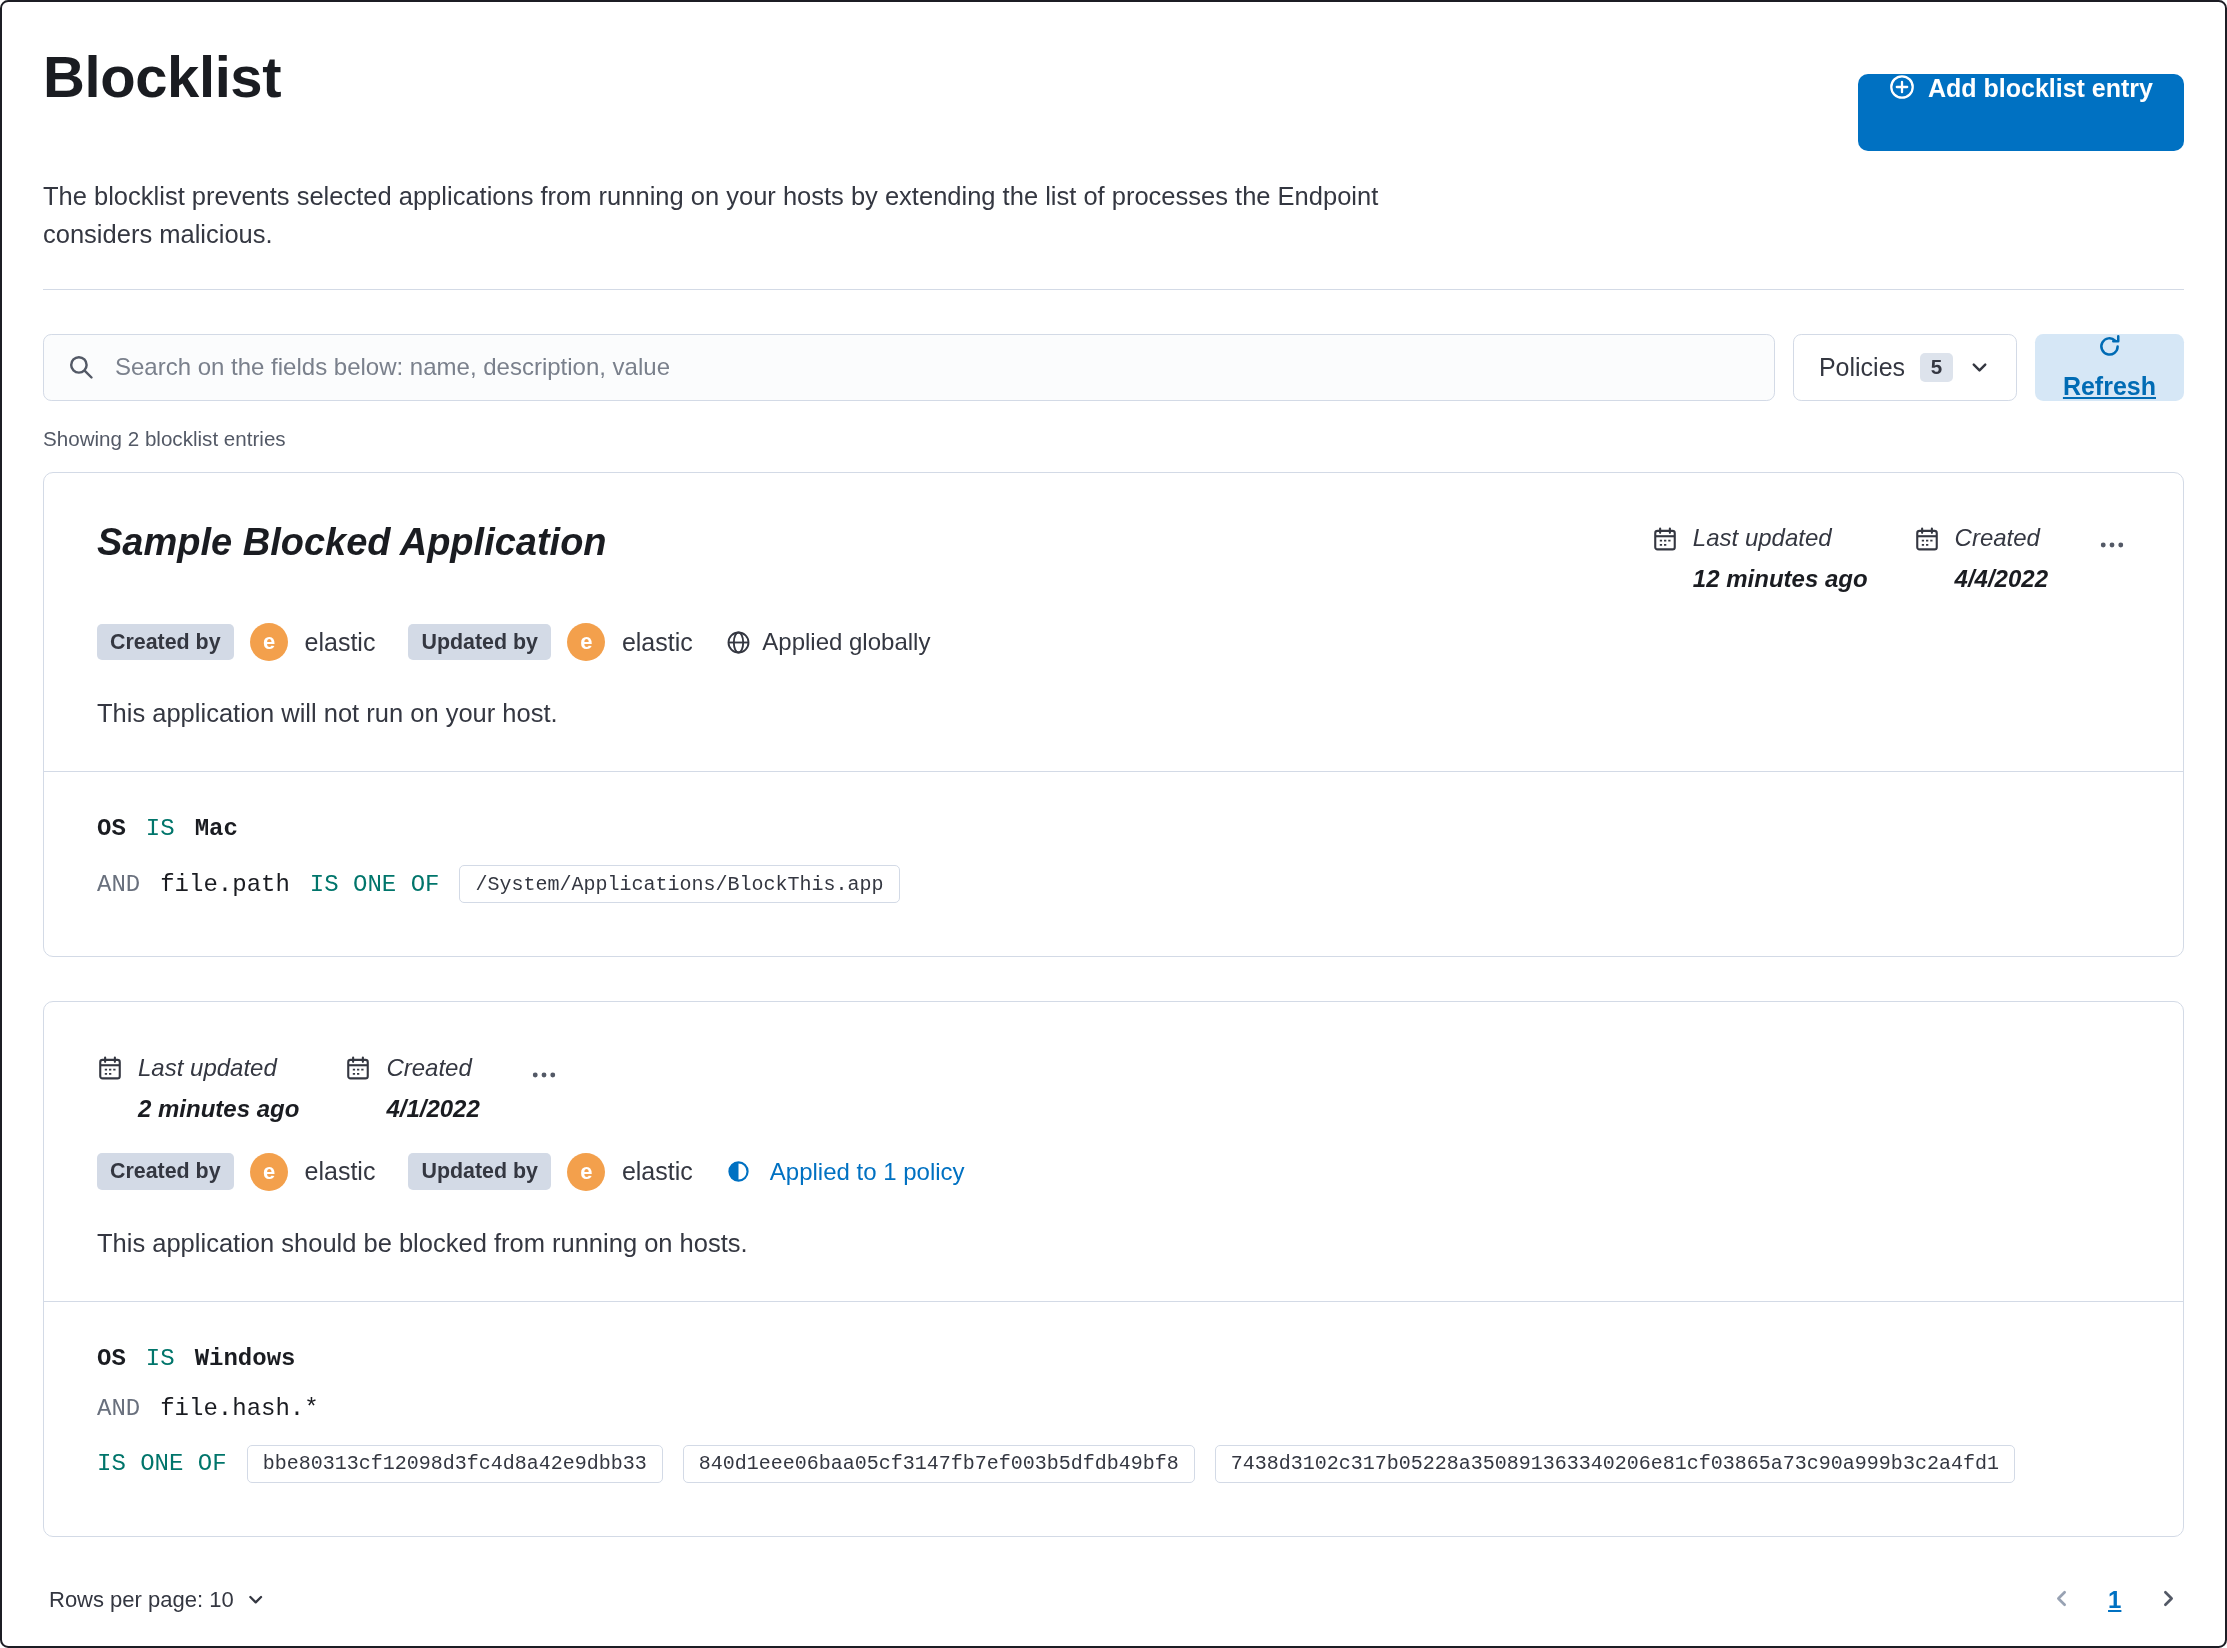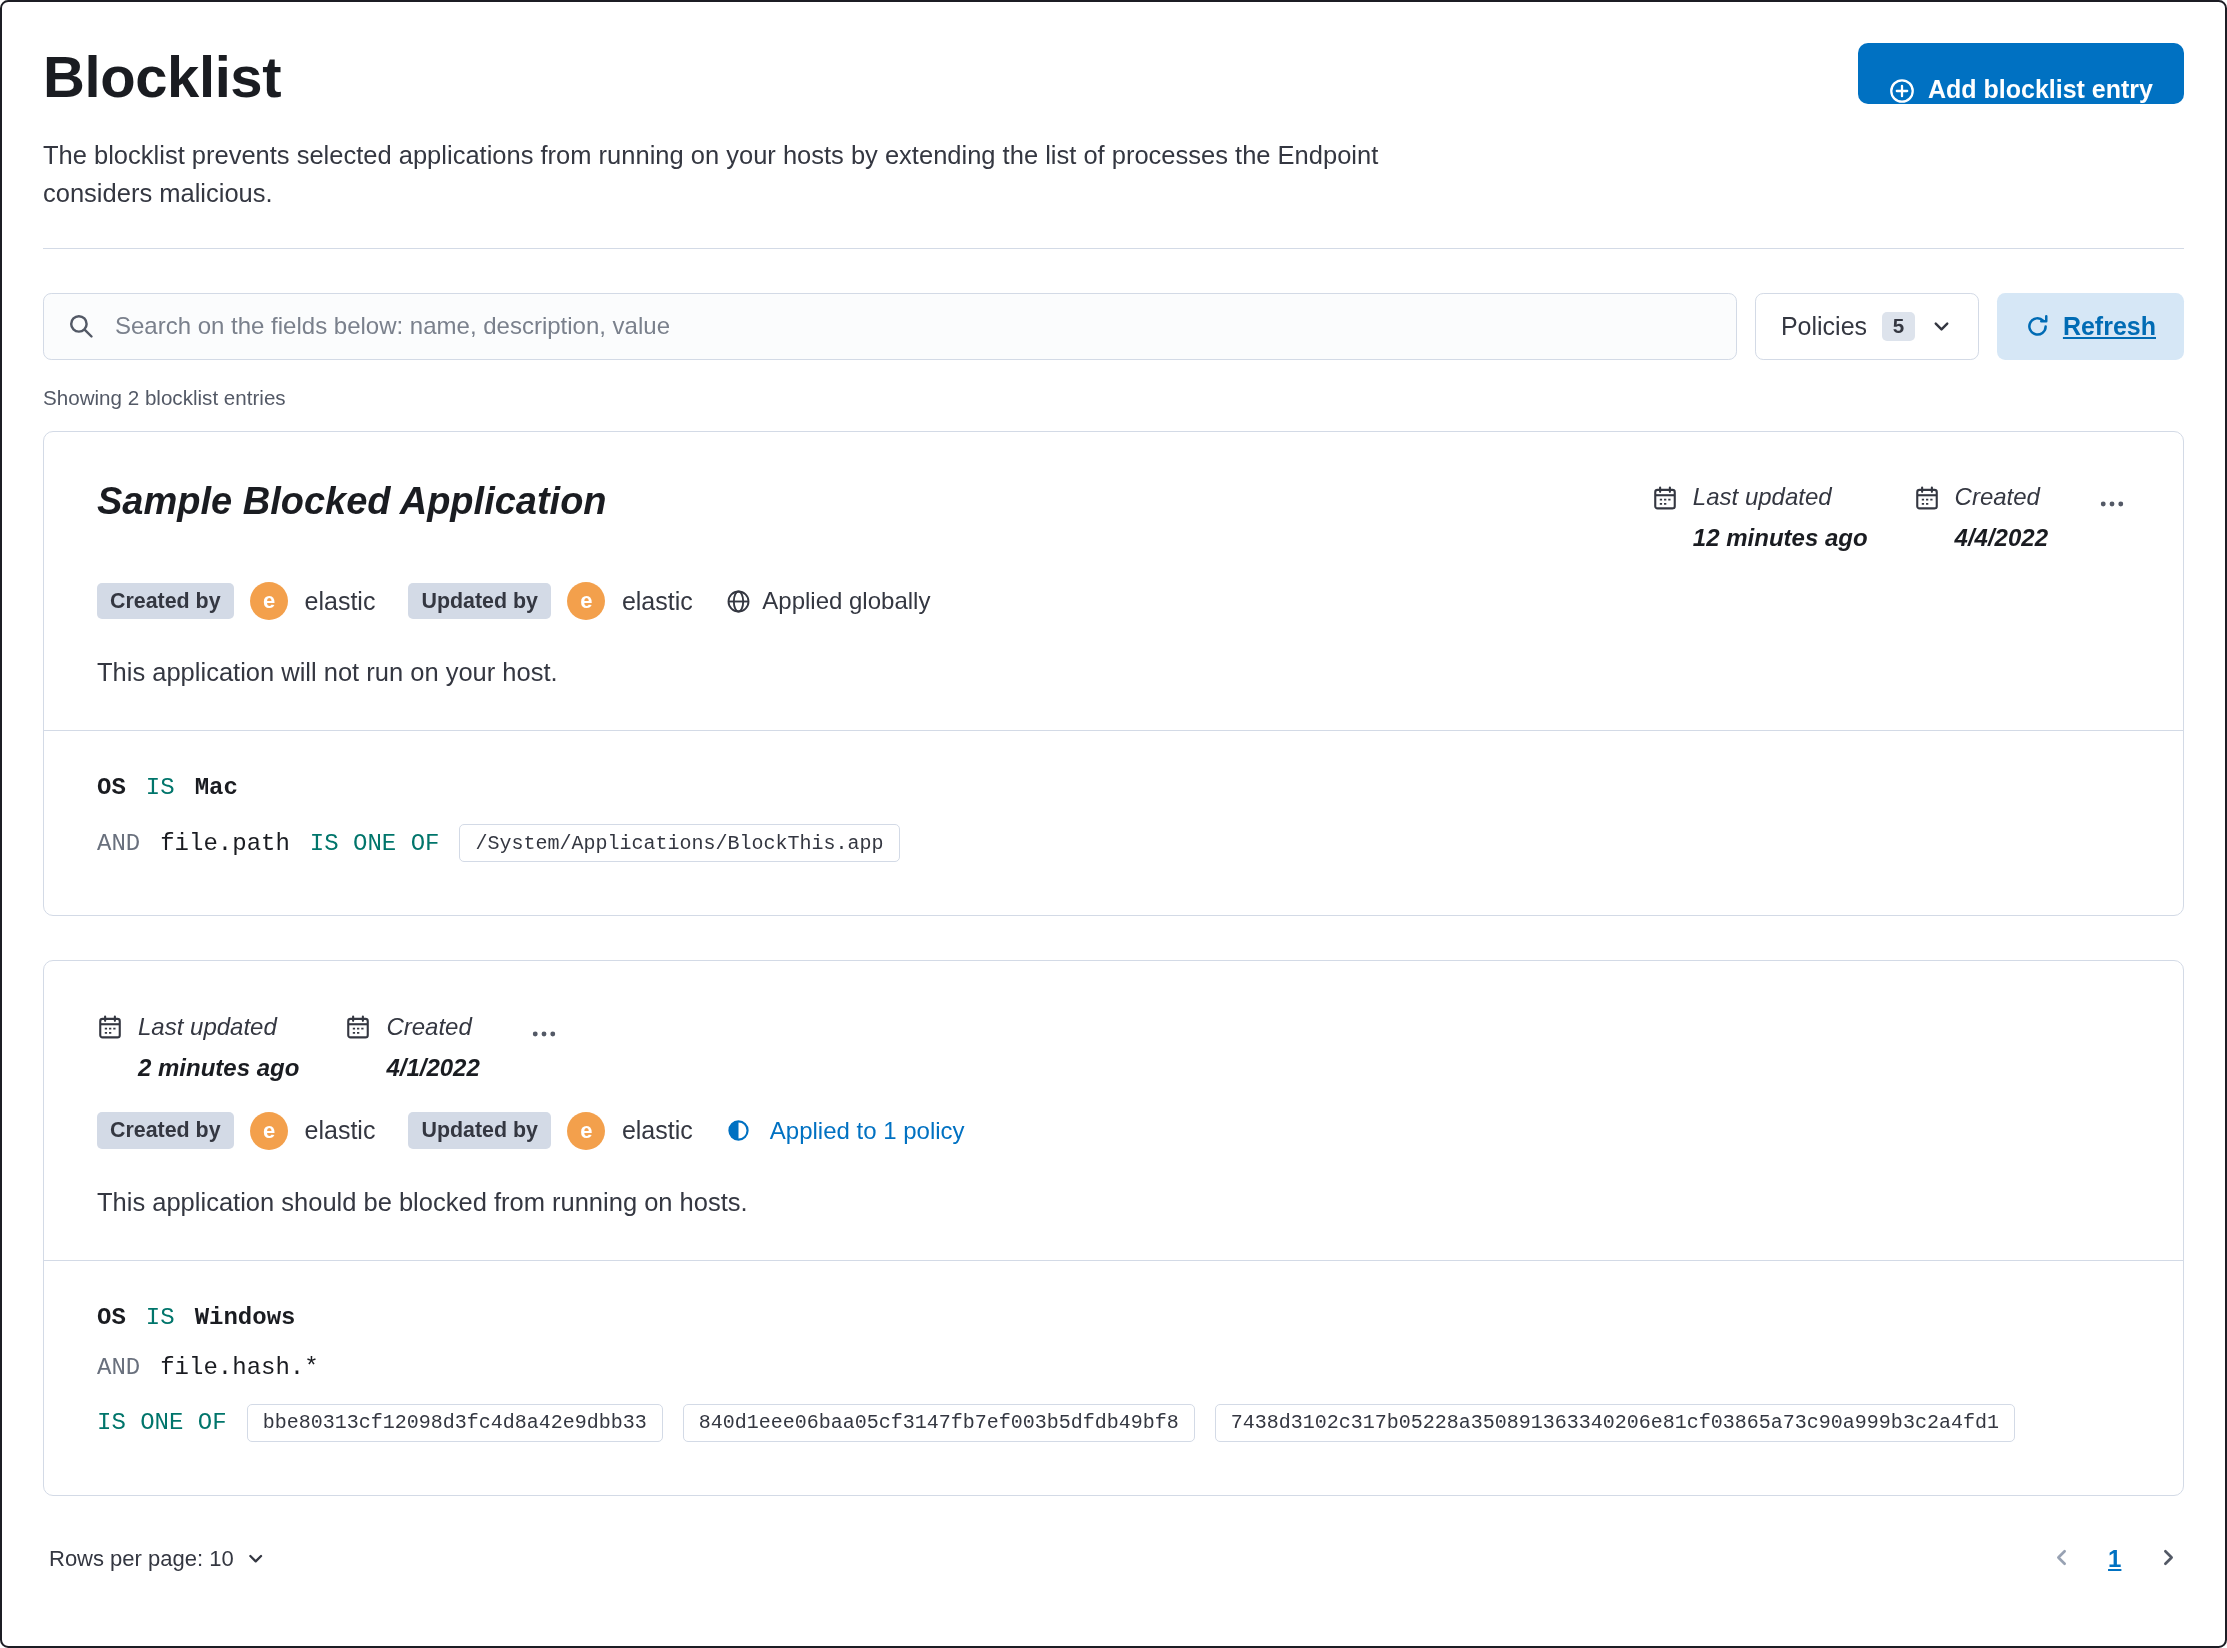--- a/index.html
+++ b/index.html
@@ -16,24 +16,25 @@
     --badge-bg:#d3dae6; --avatar-bg:#f3a04c;
     --refresh-bg:#d6e7f6; --refresh-text:#006bb4;
     --border:#d3dae6; --text:#343741; --text-dark:#1a1c21; --text-subtle:#69707d;
   }
   .page { padding: 0 41px; }
 
   
   .header-top { display:flex; justify-content:space-between; align-items:flex-start; padding-top:41px; }
   .page-title { margin:0; font-size:58px; font-weight:700; color:var(--text-dark); letter-spacing:-0.4px; }
   .btn-primary {
-    display:inline-flex; align-items:flex-end; gap:13px;
+    display:inline-flex; align-items:flex-start; gap:13px;
     background:var(--primary); color:#fff; border:none; border-radius:10px;
-    height:61px; padding:0 31px; font-size:25px; font-weight:600; cursor:pointer;
+    height:77px; padding:0 31px; font-size:25px; font-weight:600; cursor:pointer;
     font-family:"Liberation Sans", sans-serif;
+    margin-top:31px;
   }
   .btn-primary svg { width:26px; height:26px; }
   .page-desc { margin:26px 0 0; font-size:25.5px; line-height:1.5; max-width:1382px; color:var(--text); }
   .divider { border:none; border-top:1.6px solid var(--border); margin:35px 0 0; }
 
   
   .toolbar { display:flex; gap:18px; margin-top:44px; height:67px; }
   .search-box {
     flex:1; display:flex; align-items:center; gap:18px;
     background:#fbfcfd; border:1.6px solid var(--border); border-radius:8.2px; padding:0 23px;
@@ -47,21 +48,21 @@
   .policies-btn {
     display:flex; align-items:center; gap:15px; padding:0 25px; cursor:pointer;
     background:#fff; border:1.6px solid var(--border); border-radius:8.2px;
     font-size:25px; color:var(--text); font-weight:500; font-family:"Liberation Sans", sans-serif;
   }
   .count-badge { background:#dde3ec; border-radius:5px; padding:2.5px 10.7px; font-size:20.6px; font-weight:600; color:var(--text); }
   .policies-btn svg { width:23px; height:23px; color:var(--text); }
   .refresh-btn {
     display:flex; align-items:center; gap:13px; padding:0 28px; cursor:pointer;
     background:var(--refresh-bg); border:none; border-radius:8.2px;
-    color:var(--refresh-text); font-size:25px; font-weight:600; font-family:"Liberation Sans", sans-serif;
+    color:var(--refresh-text); font-size:25px; font-weight:600; font-family:"Liberation Sans", sans-serif;flex-direction:column;
   }
   .refresh-btn svg { width:25px; height:25px; }
   .refresh-label { text-decoration:underline; }
 
   .showing { margin-top:26px; font-size:20.6px; color:#535966; }
 
   
   .card { margin-top:21.4px; border:1.6px solid var(--border); border-radius:10px; background:#fff; }
   .card.second { margin-top:44px; }
   .card-main { padding:48px 53px 43px; }

